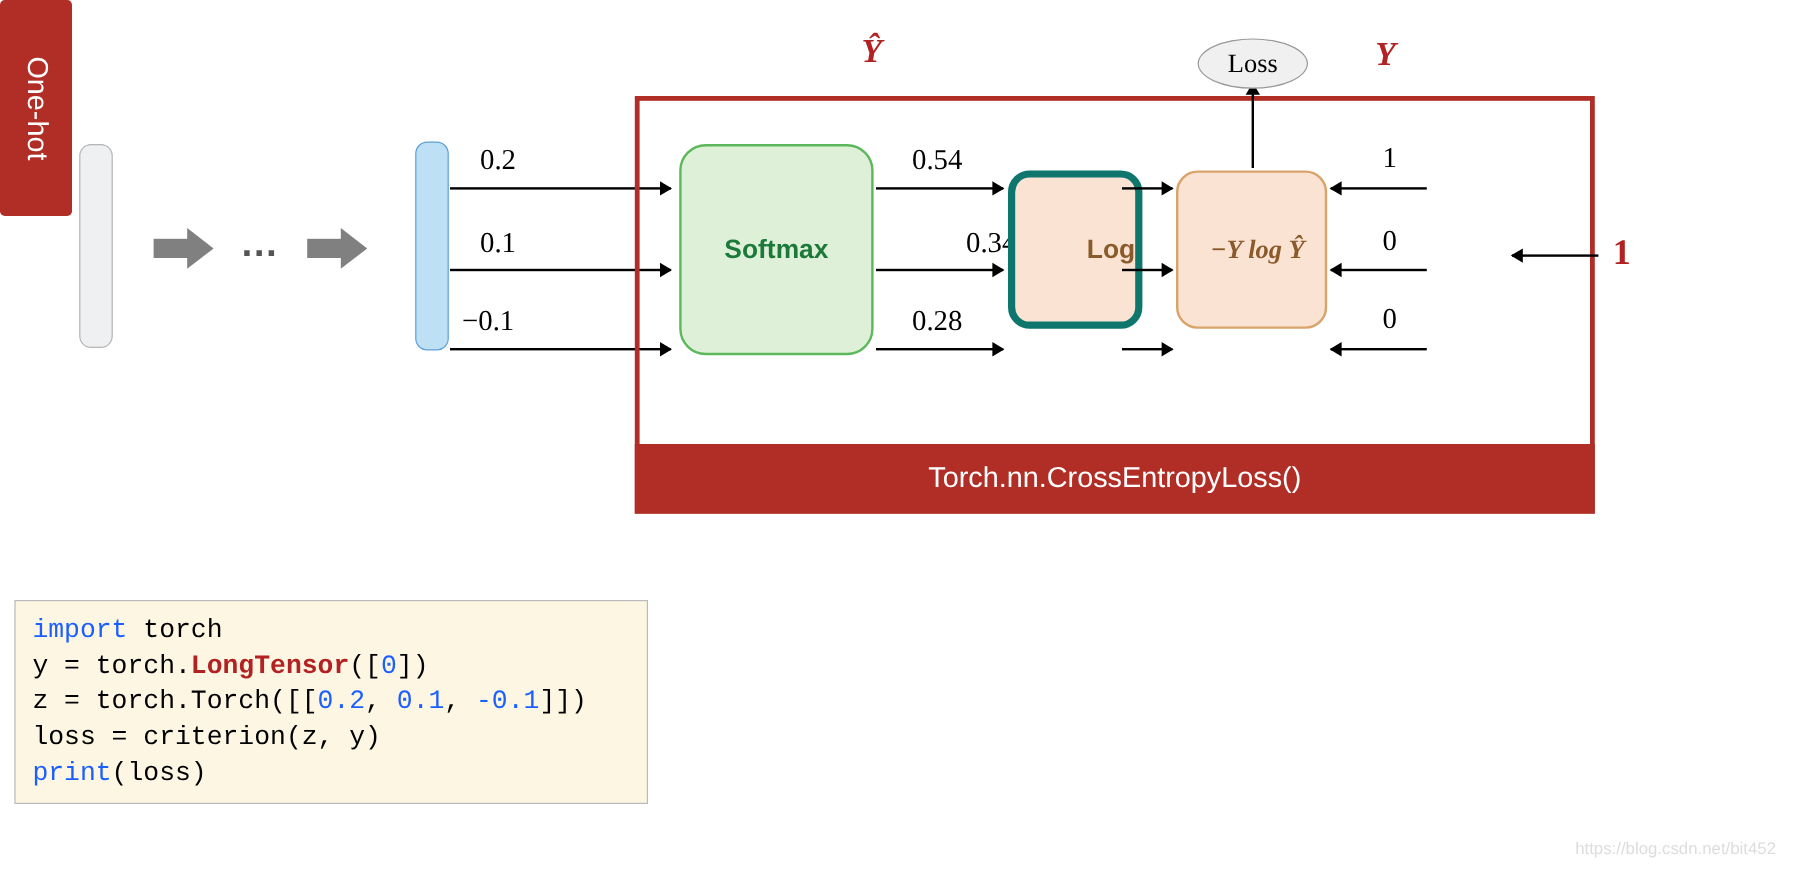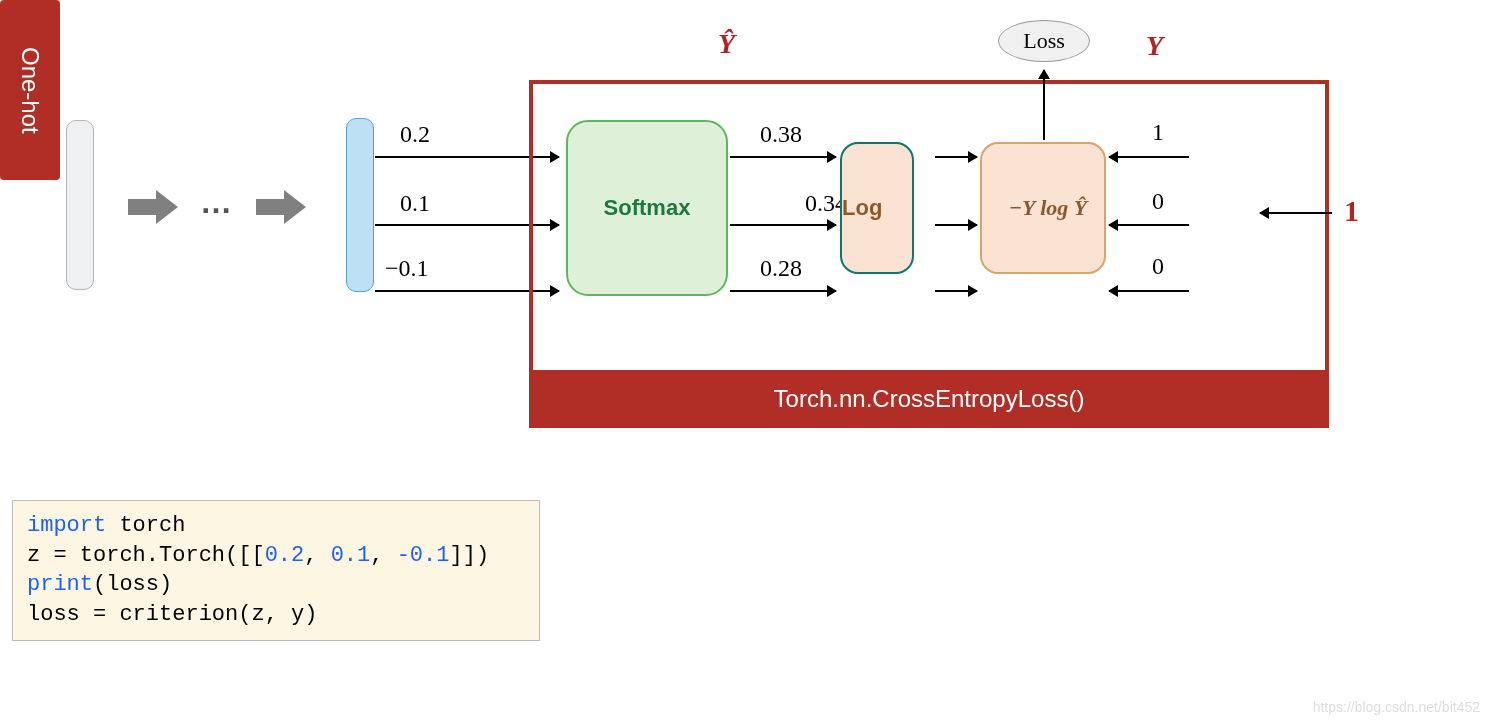--- a/index.html
+++ b/index.html
@@ -3,21 +3,21 @@
 <meta charset="utf-8">
 <style>
   html,body{margin:0;padding:0;font-family:sans-serif;}
   .canvas{position:relative;width:1500px;height:725px;background:#fff;}
 
   
   .pill{position:absolute;border-radius:10px;box-sizing:border-box;}
   .grey-pill{background:#eef0f1;border:1px solid #b5b5b5;width:28px;height:170px;}
   .blue-pill{background:#bee0f4;border:1px solid #5aa0d8;width:28px;height:174px;}
   .softmax{background:#dff0d8;border:2px solid #5cb85c;width:162px;height:176px;border-radius:22px;display:flex;align-items:center;justify-content:center;font-weight:bold;color:#1b7a3a;font-size:22px;}
-  .log-box{background:#fae3d2;border:2px solid #0f766e;width:74px;height:132px;border-radius:18px;display:flex;align-items:center;justify-content:flex-start;color:#8b5a2b;font-weight:bold;font-size:22px;}
+  .log-box{background:#fae3d2;border:6px solid #0f766e;width:112px;height:132px;border-radius:18px;display:flex;align-items:center;justify-content:flex-end;color:#8b5a2b;font-weight:bold;font-size:22px;}
   .nll-box{background:#fae3d2;border:2px solid #d9a36c;width:126px;height:132px;border-radius:18px;display:flex;align-items:center;justify-content:center;color:#8b5a2b;font-weight:bold;font-style:italic;font-family:Georgia,serif;font-size:22px;}
   .onehot{background:#b02e26;width:60px;height:180px;border-radius:4px;display:flex;align-items:center;justify-content:center;color:#fff;font-size:24px;writing-mode:vertical-rl;}
   .loss-oval{background:#f0f0f0;border:1px solid #999;width:92px;height:42px;border-radius:50%;display:flex;align-items:center;justify-content:center;font-family:Georgia,serif;font-size:22px;}
 
   .big-arrow{position:absolute;width:52px;height:34px;}
   .big-arrow .shaft{position:absolute;left:0;top:9px;width:30px;height:16px;background:#808080;}
   .big-arrow .head{position:absolute;left:28px;top:0;width:0;height:0;border-top:17px solid transparent;border-bottom:17px solid transparent;border-left:22px solid #808080;}
   .dots{position:absolute;font-size:32px;font-weight:bold;color:#555;}
 
   .val{position:absolute;font-size:24px;font-family:Georgia,serif;}
@@ -73,60 +73,61 @@
     <span>Torch.nn.CrossEntropyLoss()</span>
   </div>
 
   <div class="hat" style="left:718px;top:28px;">Ŷ</div>
   <div class="hat" style="left:1146px;top:30px;">Y</div>
 
   <div class="pill softmax" style="left:566px;top:120px;">
     <span>Softmax</span>
   </div>
 
-  <div class="val" style="left:760px;top:121px;">0.38</div>
+  <div class="val" style="left:760px;top:121px;">0.54</div>
   <div class="val" style="left:760px;top:190px;margin-left:45px;">0.34</div>
   <div class="val" style="left:760px;top:255px;">0.28</div>
   <div class="arrow-line" style="left:730px;top:156px;width:106px;"></div>
   <div class="arrow-line" style="left:730px;top:224px;width:106px;"></div>
   <div class="arrow-line" style="left:730px;top:290px;width:106px;"></div>
 
   <div class="pill log-box" style="left:840px;top:142px;">
     <span>Log</span>
   </div>
 
   <div class="arrow-line" style="left:935px;top:156px;width:42px;"></div>
   <div class="arrow-line" style="left:935px;top:224px;width:42px;"></div>
   <div class="arrow-line" style="left:935px;top:290px;width:42px;"></div>
 
   <div class="pill nll-box" style="left:980px;top:142px;padding-left:10px;">
     <span>−Y log Ŷ</span>
   </div>
 
   <div class="arrow-up" style="left:1043px;top:70px;height:70px;"></div>
-  <div class="pill loss-oval" style="left:998px;top:20px;">
+  <div class="pill loss-oval" style="left:998px;top:32px;">
     <span>Loss</span>
   </div>
 
   <div class="arrow-left" style="left:1109px;top:156px;width:80px;"></div>
   <div class="arrow-left" style="left:1109px;top:224px;width:80px;"></div>
   <div class="arrow-left" style="left:1109px;top:290px;width:80px;"></div>
 
   <div class="val" style="left:1152px;top:119px;">1</div>
   <div class="val" style="left:1152px;top:188px;">0</div>
   <div class="val" style="left:1152px;top:253px;">0</div>
 
   <div class="onehot" style="left:1196px;top:118px;">
     <span>One-hot</span>
   </div>
 
   <div class="arrow-left" style="left:1260px;top:212px;width:72px;"></div>
   <div class="input-one" style="left:1344px;top:194px;">1</div>
 
   <div class="codebox" style="left:12px;top:500px;width:528px;">
     <div><span class="kw">import</span><span> torch</span></div>
+    <div><span>y = torch.</span><span class="bold-red">LongTensor</span><span>([</span><span class="num">0</span><span>])</span></div>
     <div><span>z = torch.Torch([[</span><span class="num">0.2</span><span>, </span><span class="num">0.1</span><span>, </span><span class="num">-0.1</span><span>]])</span></div>
+    <div><span>loss = criterion(z, y)</span></div>
     <div><span class="kw">print</span><span>(loss)</span></div>
-    <div><span>loss = criterion(z, y)</span></div>
   </div>
 
   <div class="watermark" style="right:20px;bottom:10px;">https://blog.csdn.net/bit452</div>
 </div>
 
 </body></html>

